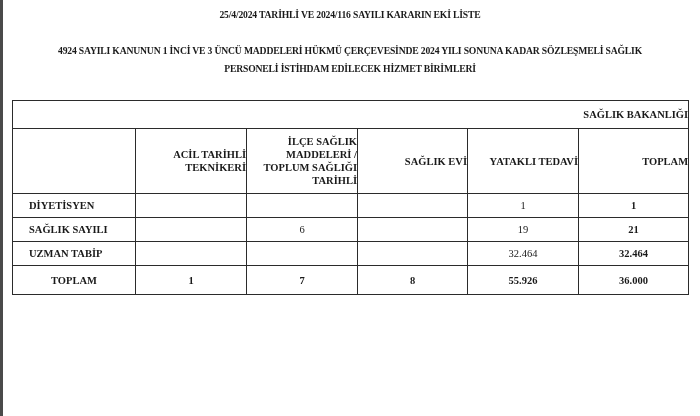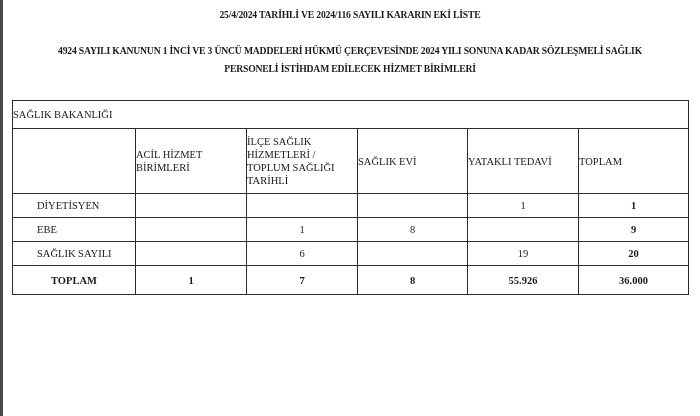--- a/index.html
+++ b/index.html
@@ -50,36 +50,37 @@
       table-layout: fixed;
     }
     td, th {
       border: 1px solid #2b2b2b;
       padding: 0;
       font-size: 10.5px;
       height: 23px;
       vertical-align: middle;
     }
     th {
-      font-weight: normal;
-      text-align: left;
+      font-weight: bold;
+      text-align: right;
       line-height: 13px;
     }
     .ministry-row th {
       height: 27px;
       font-size: 10.5px;
     }
     .col-header-row th {
       height: 64px;
       font-size: 10.5px;
     }
     .label-cell {
       text-align: left;
-      padding-left: 24px;
+      padding-left: 16px;
       font-size: 10.5px;
+      font-weight: bold;
     }
     .num {
       text-align: center;
     }
     .bold {
       font-weight: bold;
     }
     .total-row td {
       height: 28px;
       font-weight: bold;
@@ -114,26 +115,26 @@
         <col class="c4">
         <col class="c5">
     </colgroup>
     <tbody>
         <tr class="ministry-row">
       <th colspan="6">SAĞLIK BAKANLIĞI</th>
     </tr>
     <tr class="col-header-row">
       <th></th>
       <th>
-        <div>ACİL HİZMET</div>
-        <div>BİRİMLERİ</div>
+        <div>ACİL TARİHLİ</div>
+        <div>TEKNİKERİ</div>
       </th>
       <th>
         <div>İLÇE SAĞLIK</div>
-        <div>HİZMETLERİ /</div>
+        <div>MADDELERİ /</div>
         <div>TOPLUM SAĞLIĞI</div>
         <div>TARİHLİ</div>
       </th>
       <th>
         <div>SAĞLIK EVİ</div>
       </th>
       <th>
         <div>YATAKLI TEDAVİ</div>
       </th>
       <th>
@@ -143,34 +144,34 @@
 
     <tr>
       <td class="label-cell">DİYETİSYEN</td>
       <td class="num"></td>
       <td class="num"></td>
       <td class="num"></td>
       <td class="num">1</td>
       <td class="num bold">1</td>
     </tr>
     <tr>
-      <td class="label-cell">EBE</td>
-      <td class="num"></td>
-      <td class="num">1</td>
-      <td class="num">8</td>
-      <td class="num"></td>
-      <td class="num bold">9</td>
-    </tr>
-    <tr>
       <td class="label-cell">SAĞLIK SAYILI</td>
       <td class="num"></td>
       <td class="num">6</td>
       <td class="num"></td>
       <td class="num">19</td>
-      <td class="num bold">20</td>
+      <td class="num bold">21</td>
+    </tr>
+    <tr>
+      <td class="label-cell">UZMAN TABİP</td>
+      <td class="num"></td>
+      <td class="num"></td>
+      <td class="num"></td>
+      <td class="num">32.464</td>
+      <td class="num bold">32.464</td>
     </tr>
 
     <tr class="total-row">
       <td class="label-cell">TOPLAM</td>
       <td class="num">1</td>
       <td class="num">7</td>
       <td class="num">8</td>
       <td class="num">55.926</td>
       <td class="num">36.000</td>
     </tr>

